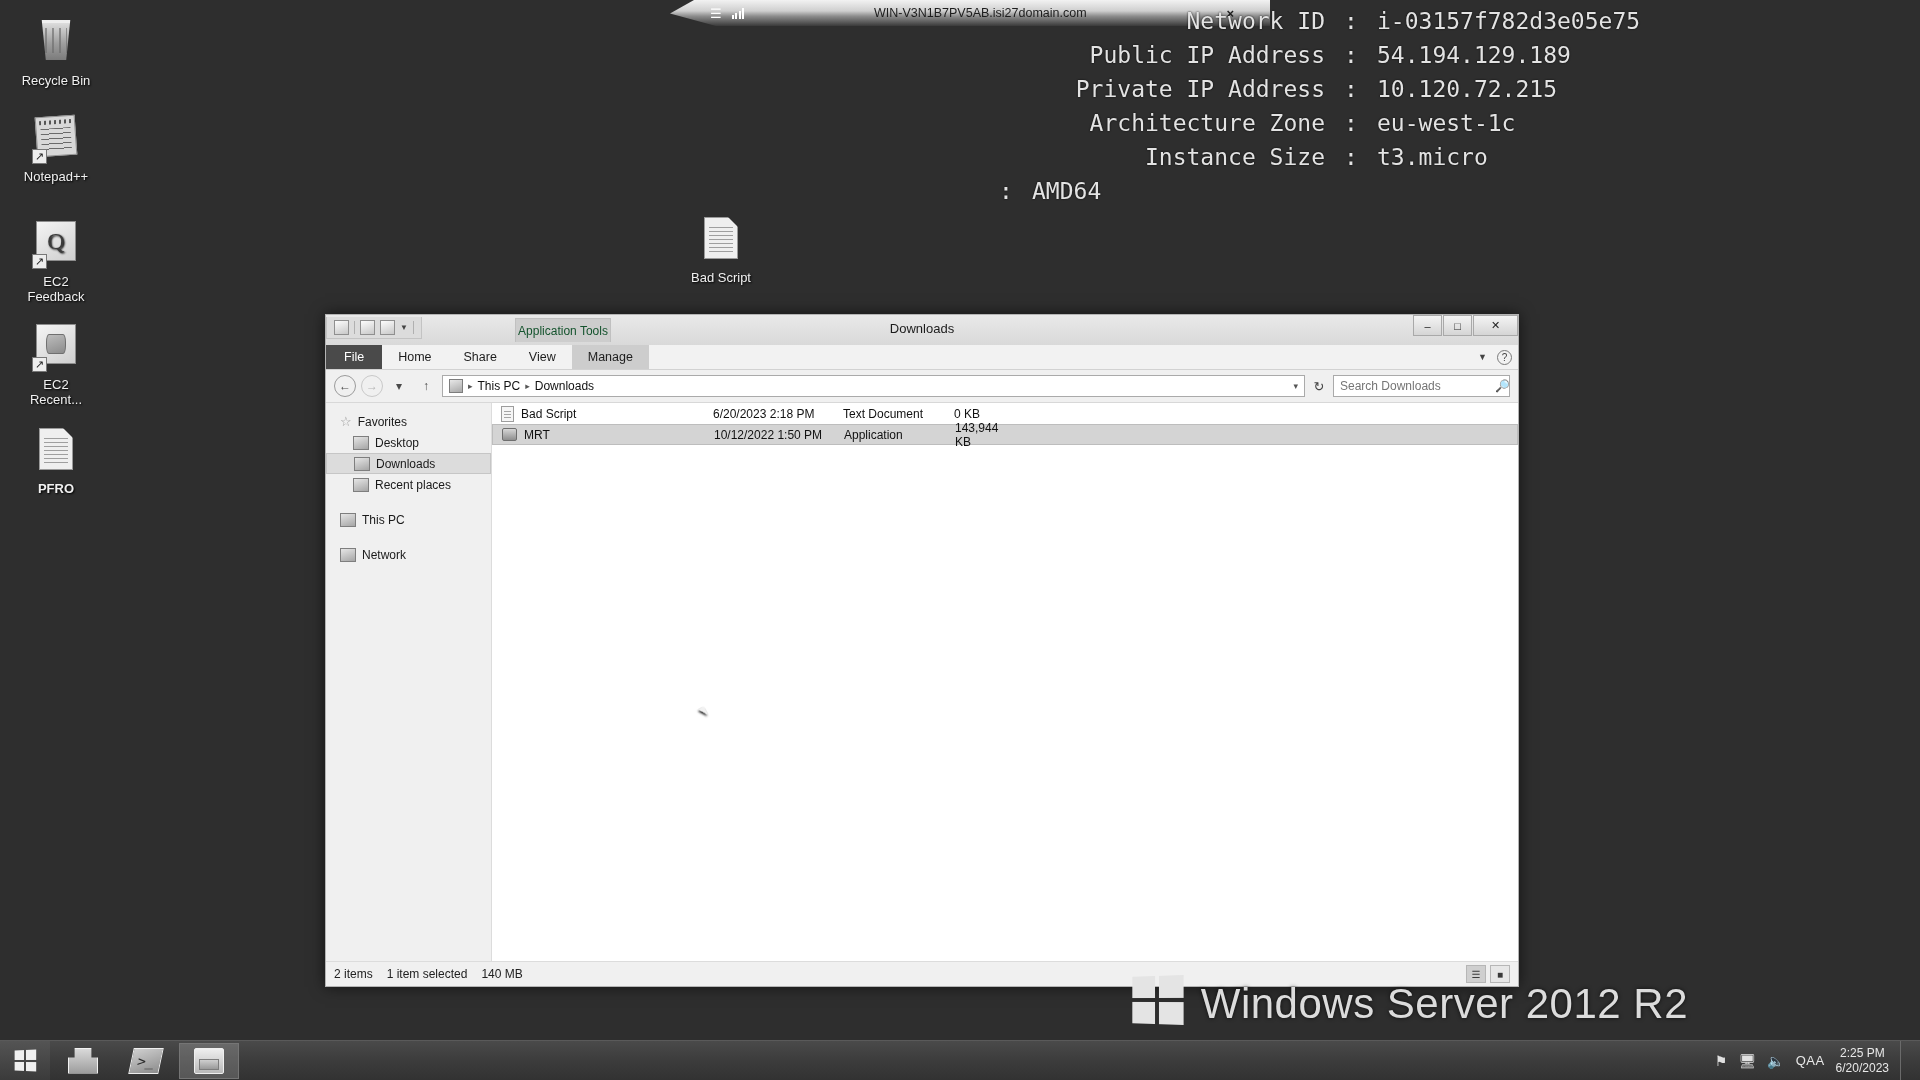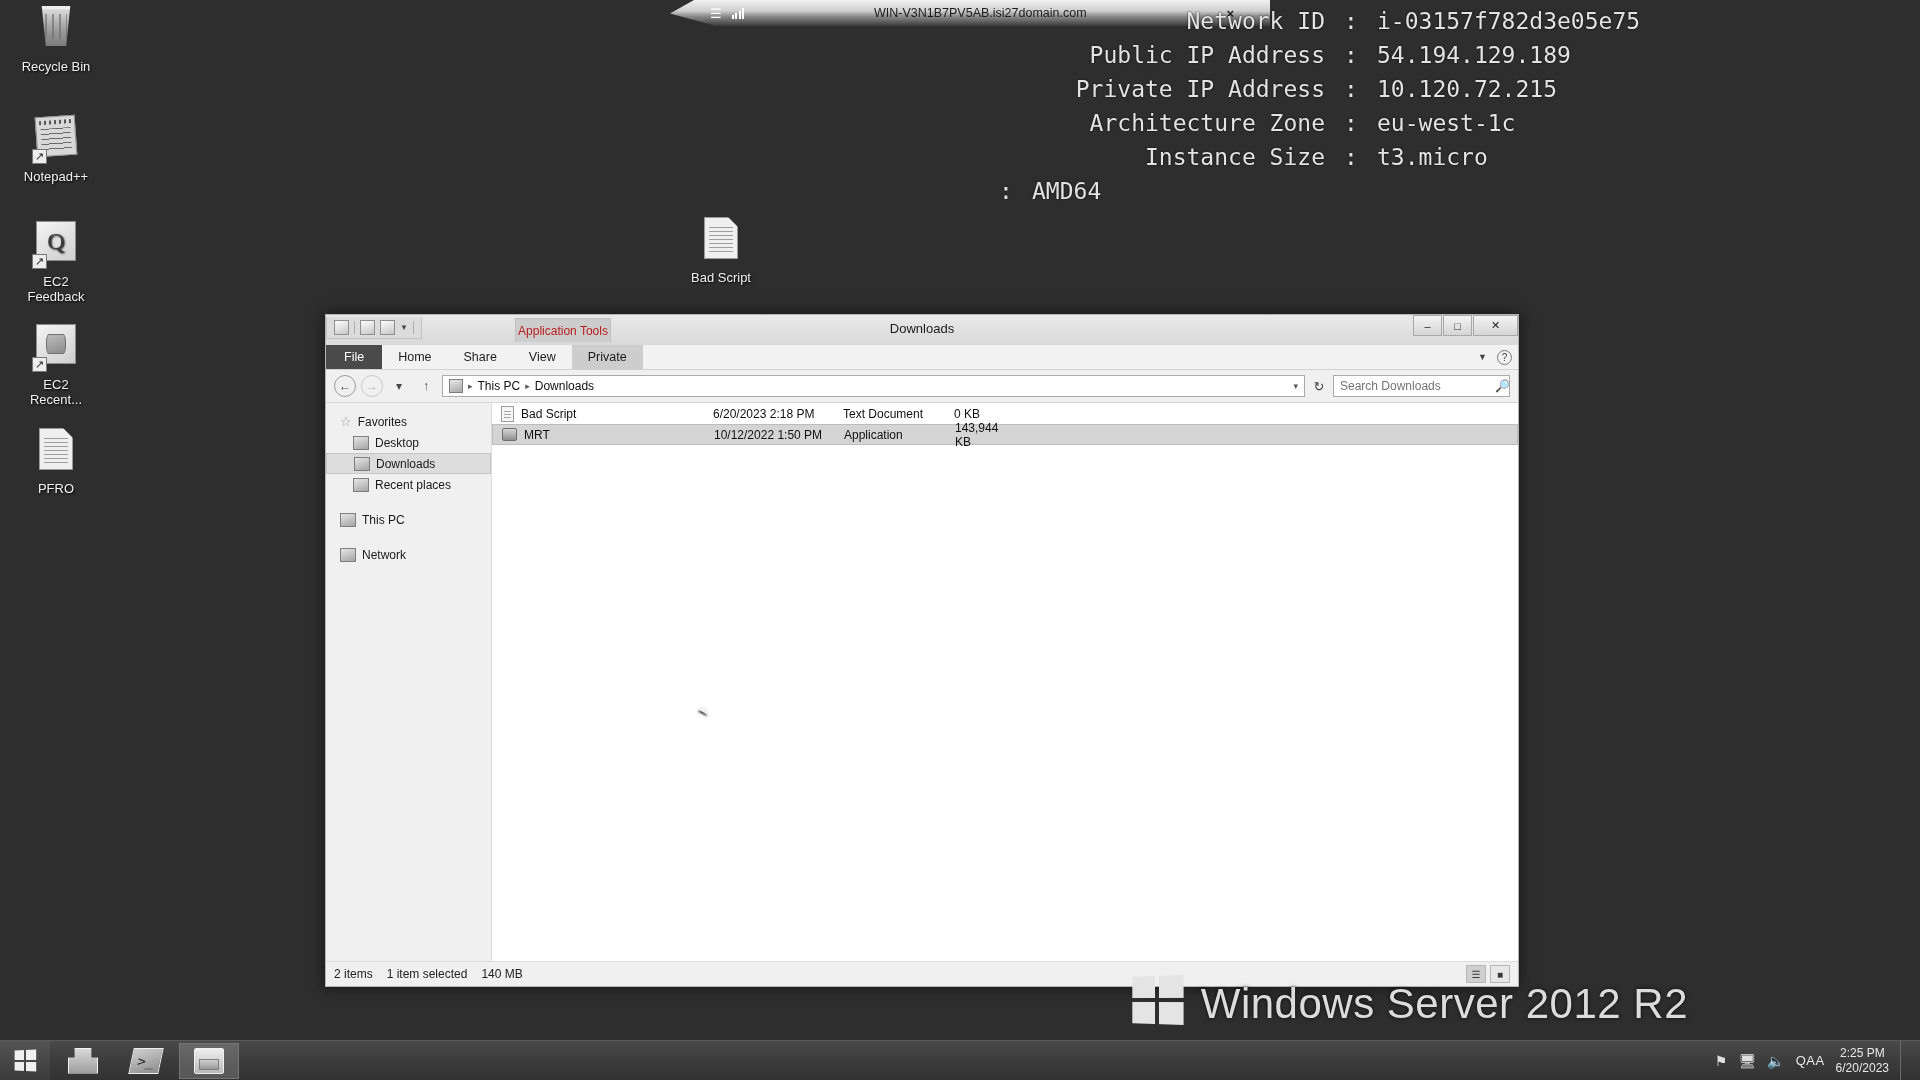--- a/index.html
+++ b/index.html
@@ -178,21 +178,21 @@
     position: relative;
   }
   .qat .sep { width: 1px; height: 13px; background: #b0b0b0; }
   .qat .caret { font-size: 8px; color: #444; }
   .ctx-tab {
     position: absolute; left: 189px; top: 3px;
     width: 96px; height: 24px;
     background: #cdcdcd;
     border: 1px solid #c0c0c0; border-bottom: none;
     display: flex; align-items: center; justify-content: center;
-    font-size: 12px; color: #b91c1c;
+    font-size: 12px; color: #14532d;
   }
   .win-title {
     position: absolute; left: 0; right: 0; top: 6px;
     text-align: center; font-size: 13px; color: #1b1b1b;
   }
   .winbtns {
     position: absolute; right: 0; top: 0;
     display: flex;
   }
   .winbtns div {
@@ -445,21 +445,21 @@
   #tray .tico { font-size: 14px; color: #e0e0e0; }
   #tray .lang { font-size: 13px; letter-spacing: .5px; }
   #tray .clock { text-align: center; line-height: 15px; font-size: 12px; }
   #tray .showdesk { width: 8px; height: 40px; border-left: 1px solid #6a6a6a; }
 </style>
 </head>
 <body>
 
 <div id="screen">
 
-  <div class="desk-icon" style="left:8px; top:2px;">
+  <div class="desk-icon" style="left:8px; top:16px;">
     <div class="glyph">
         <div class="ico-recycle"></div>
       </div>
     <span class="lbl">Recycle Bin</span>
   </div>
 
   <div class="desk-icon" style="left:8px; top:112px;">
     <div class="glyph">
       <div class="ico-npp"></div>
       <span class="shortcut-arrow">↗</span>
@@ -480,21 +480,21 @@
     <div class="glyph">
       <div class="ico-sq">
           <div class="ico-cube"></div>
         </div>
       <span class="shortcut-arrow">↗</span>
     </div>
     <span class="lbl">EC2</span>
     <span class="lbl">Recent...</span>
   </div>
 
-  <div class="desk-icon" style="left:8px; top:425px;">
+  <div class="desk-icon" style="left:8px; top:425px;font-weight:bold;">
     <div class="glyph">
         <div class="ico-doc"></div>
       </div>
     <span class="lbl">PFRO</span>
   </div>
 
   <div class="desk-icon" style="left:673px; top:214px;">
     <div class="glyph">
         <div class="ico-doc"></div>
       </div>
@@ -563,21 +563,21 @@
         <div>□</div>
         <div class="close">✕</div>
       </div>
     </div>
 
     <div class="ribbon">
       <div class="rtab file">File</div>
       <div class="rtab">Home</div>
       <div class="rtab">Share</div>
       <div class="rtab">View</div>
-      <div class="rtab ctx">Private</div>
+      <div class="rtab ctx">Manage</div>
       <div class="right">
         <span class="chev">▼</span>
         <span class="help">?</span>
       </div>
     </div>
 
     <div class="navrow">
       <div class="navbtn">←</div>
       <div class="navbtn dim">→</div>
       <div class="navbtn plain">▾</div>

